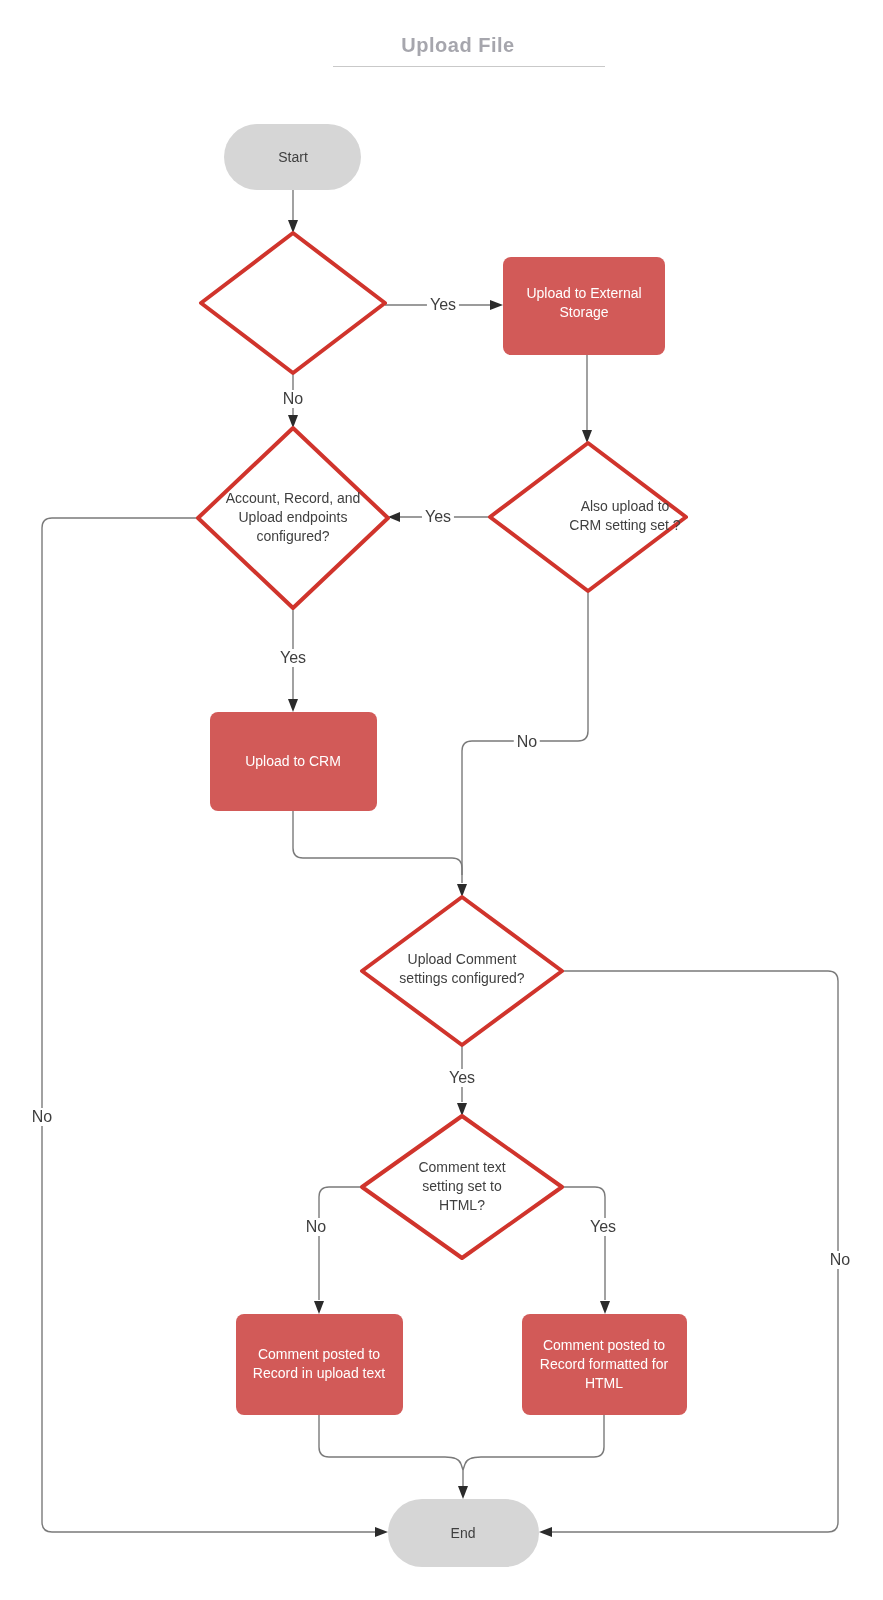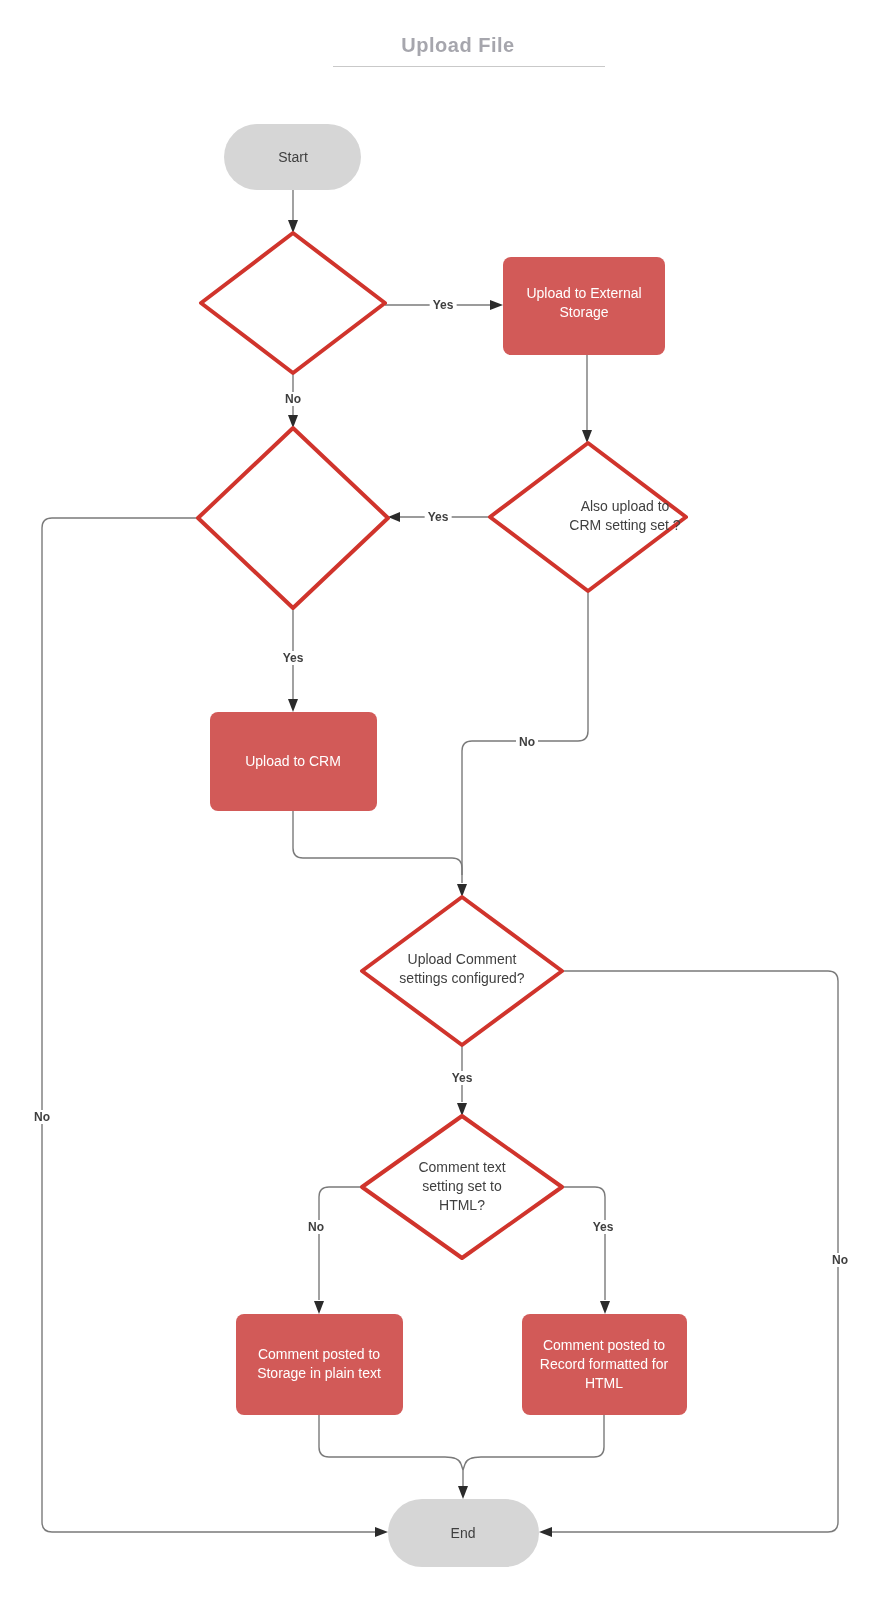--- a/index.html
+++ b/index.html
@@ -34,21 +34,21 @@
     position: absolute; transform: translate(-50%, -50%);
     text-align: center; font-size: 14px; line-height: 1.35;
     color: var(--node-text, #3f3f3f);
   }
   .node-label.on-process { color: var(--process-text, #ffffff); }
   .node-label.nowrap { white-space: nowrap; }
 
   .edge-label {
     position: absolute; transform: translate(-50%, -50%);
     background: #ffffff; padding: 0 3px;
-    font-size: 12px; color: var(--node-text, #3f3f3f); white-space: nowrap; font-weight: bold;
+    font-size: 16px; color: var(--node-text, #3f3f3f); white-space: nowrap;
   }
 </style>
 </head>
 <body>
 
 <div id="canvas">
 
   <div class="page-title">Upload File</div>
   <div class="title-underline"></div>
 
@@ -99,25 +99,26 @@
       <path class="shape-decision" d="M462,897 L562,971 L462,1045 L362,971 Z"></path>
       <path class="shape-decision" d="M462,1116 L562,1187 L462,1258 L362,1187 Z"></path>
       <rect class="shape-process" x="236" y="1314" width="167" height="101" rx="8"></rect>
       <rect class="shape-process" x="522" y="1314" width="165" height="101" rx="8"></rect>
       <rect class="shape-terminator" x="388" y="1499" width="151" height="68" rx="34"></rect>
     </g>
   </svg>
 
   <div class="node-label nowrap" style="left:293px; top:157px;text-align:center;">Start</div>
   <div class="node-label on-process" style="left:584px; top:303px; width:150px;">Upload to External Storage</div>
+  <div class="node-label" style="left:293px; top:517px; width:162px;">Account, Record, and Upload endpoints configured?</div>
   <div class="node-label" style="left:588px; top:516px; width:122px;margin-left:37px;">Also upload to CRM setting set ?</div>
   <div class="node-label on-process nowrap" style="left:293px; top:761px;">Upload to CRM</div>
   <div class="node-label" style="left:462px; top:1186px; width:110px;">Comment text setting set to HTML?</div>
   <div class="node-label" style="left:462px; top:969px; width:158px;">Upload Comment settings configured?</div>
-  <div class="node-label on-process" style="left:319px; top:1364px; width:150px;">Comment posted to Storage in plain text</div>
+  <div class="node-label on-process" style="left:319px; top:1364px; width:150px;">Comment posted to Record in upload text</div>
   <div class="node-label on-process" style="left:604px; top:1364px; width:150px;">Comment posted to Record formatted for HTML</div>
   <div class="node-label nowrap" style="left:463px; top:1533px;">End</div>
 
   <div class="edge-label" style="left:443px; top:305px;">Yes</div>
   <div class="edge-label" style="left:293px; top:399px;">No</div>
   <div class="edge-label" style="left:438px; top:517px;">Yes</div>
   <div class="edge-label" style="left:293px; top:658px;">Yes</div>
   <div class="edge-label" style="left:527px; top:742px;">No</div>
   <div class="edge-label" style="left:42px; top:1117px;">No</div>
   <div class="edge-label" style="left:462px; top:1078px;">Yes</div>

